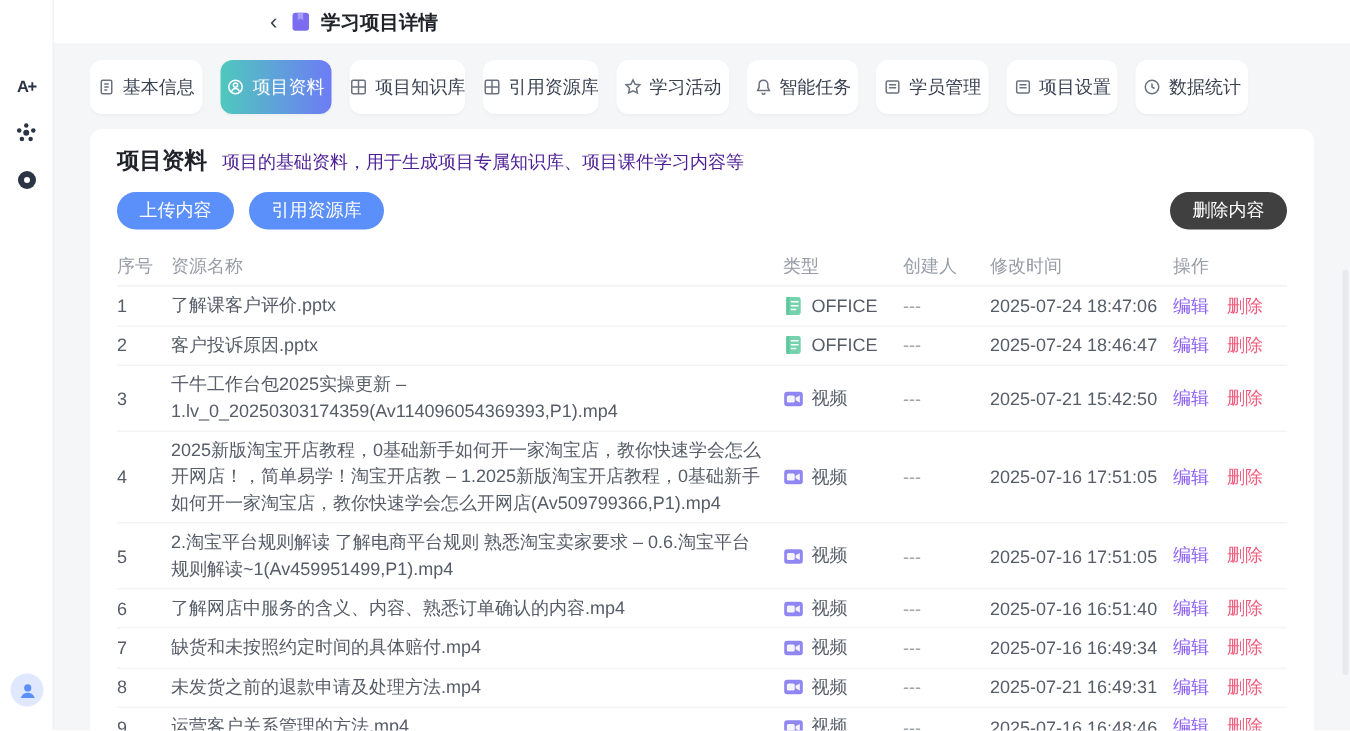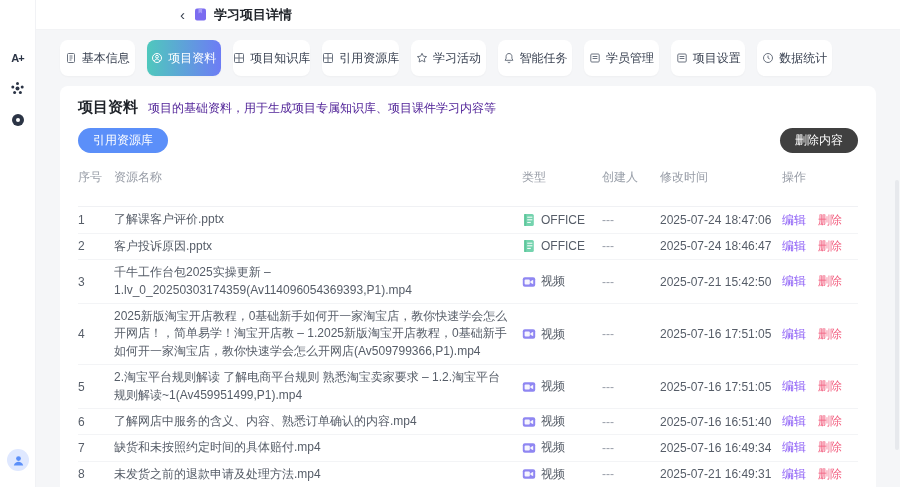--- a/index.html
+++ b/index.html
@@ -39,21 +39,21 @@
   .card-title { font-size:15px; font-weight:bold; color:#1f2329; }
   .card-sub { font-size:12px; color:#4c1d95; }
   .btn-row { display:flex; gap:10px; margin:11px 0 9px; align-items:center; }
   .btn { height:25px; padding:0 15px; border:none; border-radius:13px; background:#5b8ff9;
          color:#fff; font-size:12px; display:flex; align-items:center; cursor:pointer;
          font-family:inherit; }
   .btn.danger { background:#404040; margin-left:auto; }
 
   
   .t-head { display:flex; align-items:center; color:#979ca6; font-size:12px;
-            padding:7px 0 20px; border-bottom:1px solid #f0f1f4; }
+            padding:7px 0 4px; border-bottom:1px solid #f0f1f4; }
   .t-row { display:flex; align-items:center; font-size:12px; color:#565d68;
            border-bottom:1px solid #f3f4f6; padding:4px 0; min-height:25px; }
   .c-idx { width:36px; flex:0 0 auto; }
   .c-name { flex:1; min-width:0; padding-right:14px; line-height:1.45; }
   .c-type { width:80px; flex:0 0 auto; display:flex; align-items:center; gap:5px; }
   .c-creator { width:58px; flex:0 0 auto; color:#9aa0aa; }
   .c-mod { width:122px; flex:0 0 auto; }
   .c-act { width:76px; flex:0 0 auto; display:flex; gap:12px; }
   .link-edit { color:#8b5cf6; cursor:pointer; }
   .link-delete { color:#f25d7e; cursor:pointer; }
@@ -193,20 +193,21 @@
         </div>
       </div>
 
       <div class="card">
         <div class="card-head">
           <span class="card-title">项目资料</span>
           <span class="card-sub">项目的基础资料，用于生成项目专属知识库、项目课件学习内容等</span>
         </div>
 
         <div class="btn-row">
+          <button class="btn">上传内容</button>
           <button class="btn">引用资源库</button>
           <button class="btn danger">删除内容</button>
         </div>
 
         <div>
           <div class="t-head">
             <div class="c-idx">序号</div>
             <div class="c-name">资源名称</div>
             <div class="c-type">类型</div>
             <div class="c-creator">创建人</div>
@@ -297,21 +298,21 @@
     <div class="c-creator">---</div>
     <div class="c-mod">2025-07-16 17:51:05</div>
     <div class="c-act">
       <span class="link-edit">编辑</span>
       <span class="link-delete">删除</span>
     </div>
   </div>
 
   <div class="t-row">
     <div class="c-idx">5</div>
-    <div class="c-name">2.淘宝平台规则解读 了解电商平台规则 熟悉淘宝卖家要求 – 1.2.淘宝平台规则解读~1(Av459951499,P1).mp4</div>
+    <div class="c-name">2.淘宝平台规则解读 了解电商平台规则 熟悉淘宝卖家要求 – 0.6.淘宝平台规则解读~1(Av459951499,P1).mp4</div>
     <div class="c-type">
       <span class="type-badge video">
 
         <svg class="ic-video" width="14" height="14" viewBox="0 0 14 14">
           <rect x="0.8" y="2.2" width="12.4" height="9.6" rx="2" fill="#8f86f2"></rect>
           <rect x="2.6" y="4.6" width="5.2" height="4.8" rx="1" fill="#fff" opacity="0.92"></rect>
           <path d="M8.4 6.2l2.8-1.5v4.6L8.4 7.8z" fill="#fff" opacity="0.92"></path>
         </svg>
       </span>
       <span class="type-label">视频</span>

